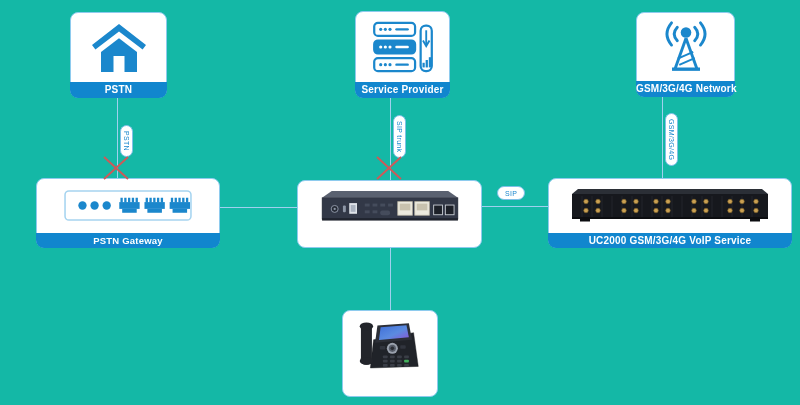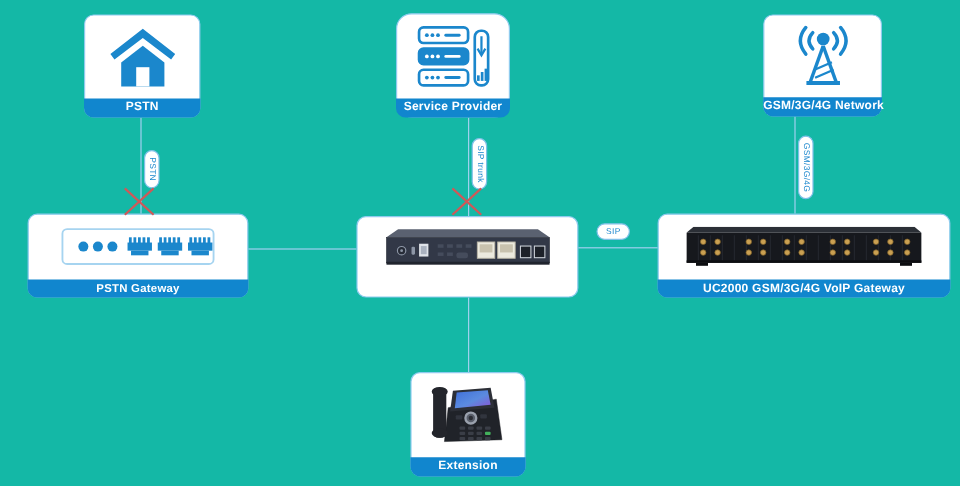--- a/index.html
+++ b/index.html
@@ -51,21 +51,21 @@
     <div class="icon-area">
       <svg width="58" height="50" viewBox="0 0 58 50">
         <polygon points="29,1 56,22 52.6,26.6 29,8.6 5.4,26.6 2,22" fill="var(--icon)"></polygon>
         <polygon points="11,29 29,15.2 47,29 47,49 11,49" fill="var(--icon)"></polygon>
         <rect x="23.5" y="33" width="11" height="16" fill="#ffffff"></rect>
       </svg>
     </div>
     <div class="bar">PSTN</div>
   </div>
 
-  <div class="card" style="left:330px;top:11px;width:95px;height:87px;border-radius:13px;">
+  <div class="card" style="left:355px;top:11px;width:95px;height:87px;">
     <div class="icon-area">
       <svg width="62" height="52" viewBox="0 0 66 56">
         <g stroke="var(--icon)" stroke-width="2.4" fill="none">
           <rect x="2" y="2" width="44" height="14" rx="4" fill="#ffffff"></rect>
           <rect x="2" y="21" width="44" height="14" rx="4" fill="var(--icon)"></rect>
           <rect x="2" y="40" width="44" height="14" rx="4" fill="#ffffff"></rect>
           <rect x="52" y="5" width="12" height="49" rx="5.5"></rect>
         </g>
         <g fill="var(--icon)">
           <circle cx="9" cy="9" r="1.7"></circle>
@@ -108,21 +108,21 @@
           <path d="M17 3 Q7.5 14.5 17 26" stroke-width="3" stroke-linecap="round"></path>
           <path d="M23 7.5 Q16.5 14.5 23 21.5" stroke-width="3" stroke-linecap="round"></path>
           <path d="M47 3 Q56.5 14.5 47 26" stroke-width="3" stroke-linecap="round"></path>
           <path d="M41 7.5 Q47.5 14.5 41 21.5" stroke-width="3" stroke-linecap="round"></path>
         </g>
       </svg>
     </div>
     <div class="bar">GSM/3G/4G Network</div>
   </div>
 
-  <div class="card" style="left:23px;top:178px;width:184px;height:70px;">
+  <div class="card" style="left:36px;top:178px;width:184px;height:70px;">
     <div class="icon-area">
       <svg width="130" height="31" viewBox="0 0 132 32">
         <rect x="1" y="1" width="130" height="30" rx="4" fill="#ffffff" stroke="#a6d4f0" stroke-width="1.6"></rect>
         <g fill="var(--icon)">
           <circle cx="19" cy="16" r="4.3"></circle>
             <circle cx="31.5" cy="16" r="4.3"></circle>
             <circle cx="44" cy="16" r="4.3"></circle>
         </g>
         <g fill="var(--icon)">
           <g transform="translate(57,8)">
@@ -237,21 +237,21 @@
           <circle cx="170" cy="12.5" r="2.3"></circle>
             <circle cx="170" cy="21.5" r="2.3"></circle>
           <circle cx="184" cy="12.5" r="2.3"></circle>
             <circle cx="184" cy="21.5" r="2.3"></circle>
         </g>
         <rect x="0" y="28" width="196" height="2" fill="#0c0d10"></rect>
         <rect x="8" y="30" width="10" height="2.5" fill="#0c0d10"></rect>
         <rect x="178" y="30" width="10" height="2.5" fill="#0c0d10"></rect>
       </svg>
     </div>
-    <div class="bar" style="height:15px;line-height:15px;">UC2000 GSM/3G/4G VoIP Gateway</div>
+    <div class="bar" style="height:15px;line-height:15px;">UC2000 GSM/3G/4G VoIP Service</div>
   </div>
 
   <div class="card" style="left:342px;top:310px;width:96px;height:87px;">
     <div class="icon-area">
       <svg width="66" height="60" viewBox="0 0 84 76">
         <defs>
           <linearGradient id="scr" x1="0" y1="0" x2="1" y2="1">
             <stop offset="0" stop-color="#3f6fd8"></stop>
             <stop offset="0.55" stop-color="#5b8be0"></stop>
             <stop offset="1" stop-color="#8a55d6"></stop>
@@ -277,21 +277,20 @@
             <rect x="51" y="55.5" width="6" height="3.5" rx="1"></rect>
           <rect x="33" y="61" width="6" height="3.5" rx="1"></rect>
             <rect x="42" y="61" width="6" height="3.5" rx="1"></rect>
             <rect x="51" y="61" width="6" height="3.5" rx="1"></rect>
           <rect x="60" y="50" width="6" height="3.5" rx="1"></rect>
             <rect x="60" y="61" width="6" height="3.5" rx="1"></rect>
         </g>
         <rect x="60" y="55.5" width="6" height="3.5" rx="1" fill="#43b05c"></rect>
       </svg>
     </div>
-    <div class="bar">Extension</div>
   </div>
 
   <svg class="xmark" style="left:103px;top:156px;" width="26" height="24" viewBox="0 0 26 24">
     <line x1="1" y1="1" x2="25" y2="23" stroke="var(--cross)" stroke-width="1.8"></line>
     <line x1="25" y1="1" x2="1" y2="23" stroke="var(--cross)" stroke-width="1.8"></line>
   </svg>
   <svg class="xmark" style="left:376px;top:156px;" width="26" height="24" viewBox="0 0 26 24">
     <line x1="1" y1="1" x2="25" y2="23" stroke="var(--cross)" stroke-width="1.8"></line>
     <line x1="25" y1="1" x2="1" y2="23" stroke="var(--cross)" stroke-width="1.8"></line>
   </svg>

